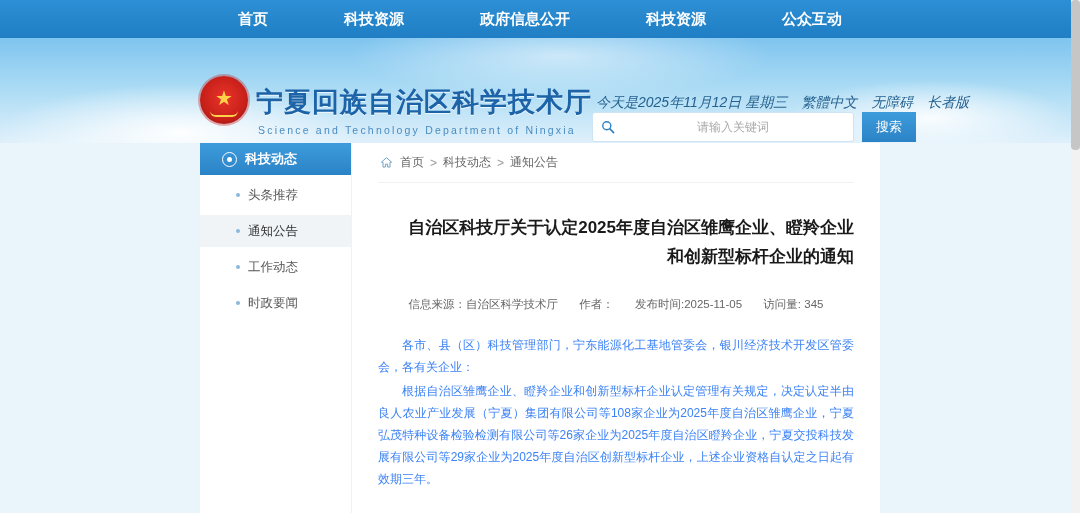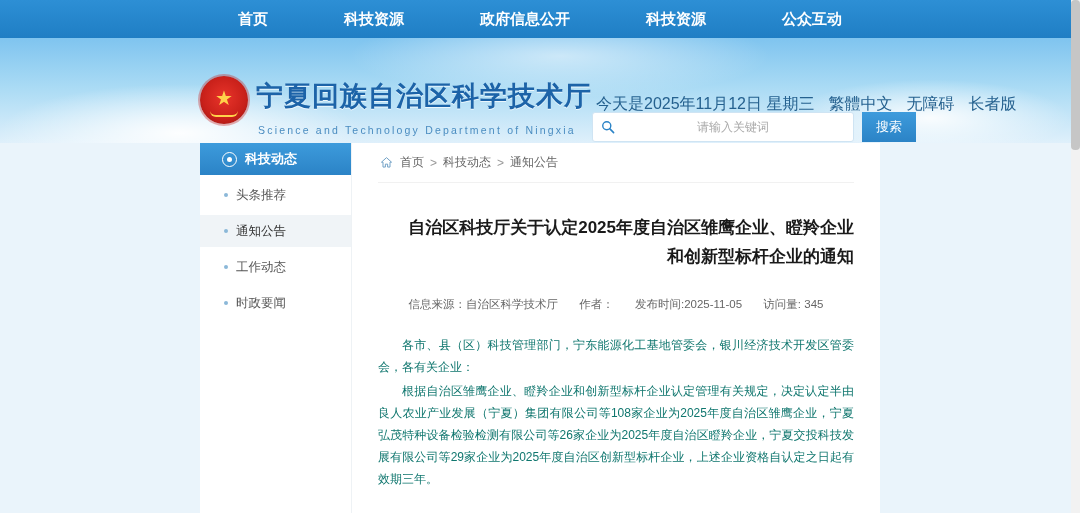--- a/index.html
+++ b/index.html
@@ -71,46 +71,47 @@
   .emblem::after {
     content: "";
     position: absolute;
     left: 10px; right: 10px; bottom: 7px;
     height: 7px;
     border-bottom: 2px solid #ffd24a;
     border-radius: 0 0 6px 6px;
   }
   .site-title {
     position: absolute;
-    left: 256px; top: 40px;
+    left: 256px; top: 46px;
     font-size: 27px;
     font-weight: bold;
     color: #1c63a8;
     letter-spacing: 1px;
     text-shadow: 0 1px 0 rgba(255,255,255,0.7);
     white-space: nowrap;
   }
   .site-subtitle {
     position: absolute;
     left: 258px; top: 86px;
     font-size: 10.5px;
     color: #4a8cc0;
     letter-spacing: 2.2px;
     white-space: nowrap;
   }
 
   
   .util {
     position: absolute;
     left: 596px; top: 56px;
-    font-size: 16px;
+    font-size: 14px;
     color: #2a6ea8;
     display: flex;
     gap: 14px;
     white-space: nowrap;
+    font-style: italic;
   }
   .util .date { color: #25618f; }
   .util .link { color: #25618f; cursor: pointer; }
 
   .searchbar {
     position: absolute;
     left: 592px; top: 74px;
     width: 262px; height: 30px;
     background: #ffffff;
     border: 1px solid #cfe4f3;
@@ -198,21 +199,21 @@
     margin: -2.5px 0 0 -2.5px;
     background: #fff;
     border-radius: 50%;
   }
   .sb-item {
     height: 32px;
     display: flex;
     align-items: center;
     font-size: 12.5px;
     color: #555;
-    padding-left: 24px;
+    padding-left: 36px;
     margin-top: 4px;
     cursor: pointer;
   }
   .sb-item .dot {
     width: 4px; height: 4px;
     background: #8bb8d8;
     border-radius: 50%;
     margin-right: 8px;
     flex: none;
   }
@@ -253,21 +254,21 @@
     margin-top: 26px;
     text-align: center;
     font-size: 11.5px;
     color: #666;
   }
   .article-meta span { margin: 0 9px; }
 
   .article-body {
     margin-top: 22px;
     font-size: 12px;
-    color: #0f766e;
+    color: #3b82f6;
     line-height: 22px;
   }
   .article-body p {
     margin: 0 0 2px 0;
     text-indent: 2em;
     text-align: justify;
   }
 
   
   .scroll-track {

